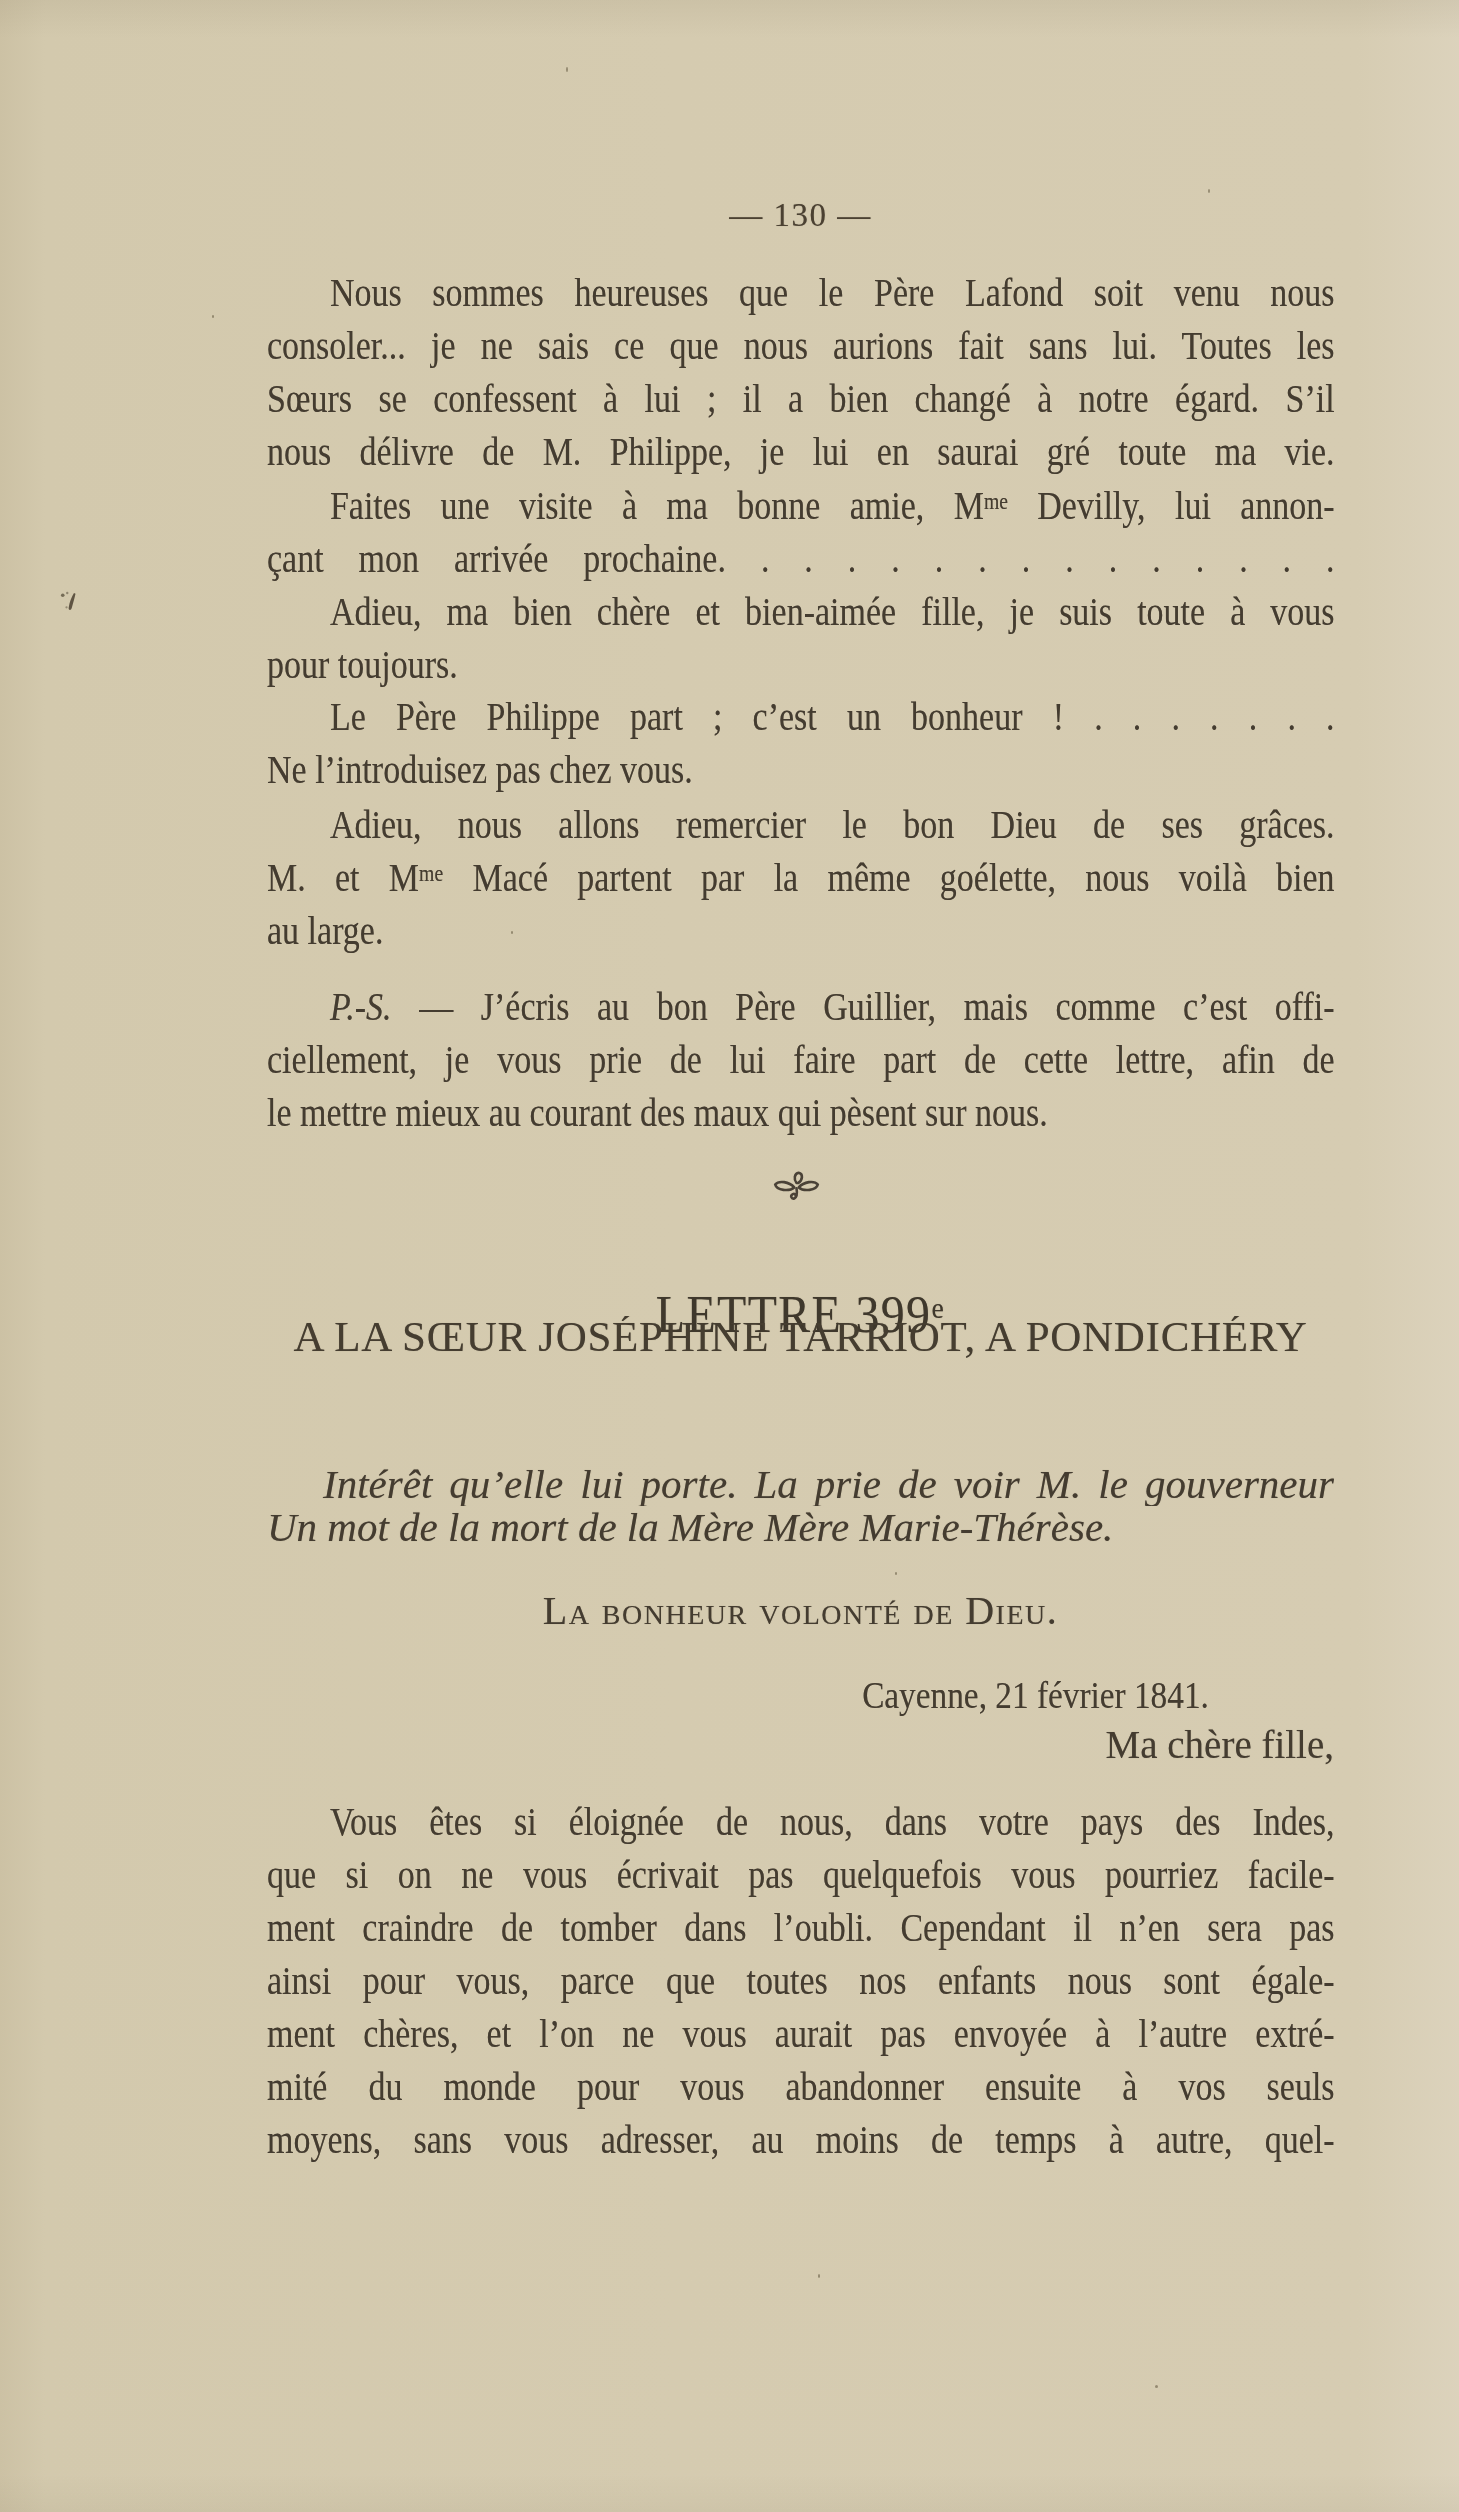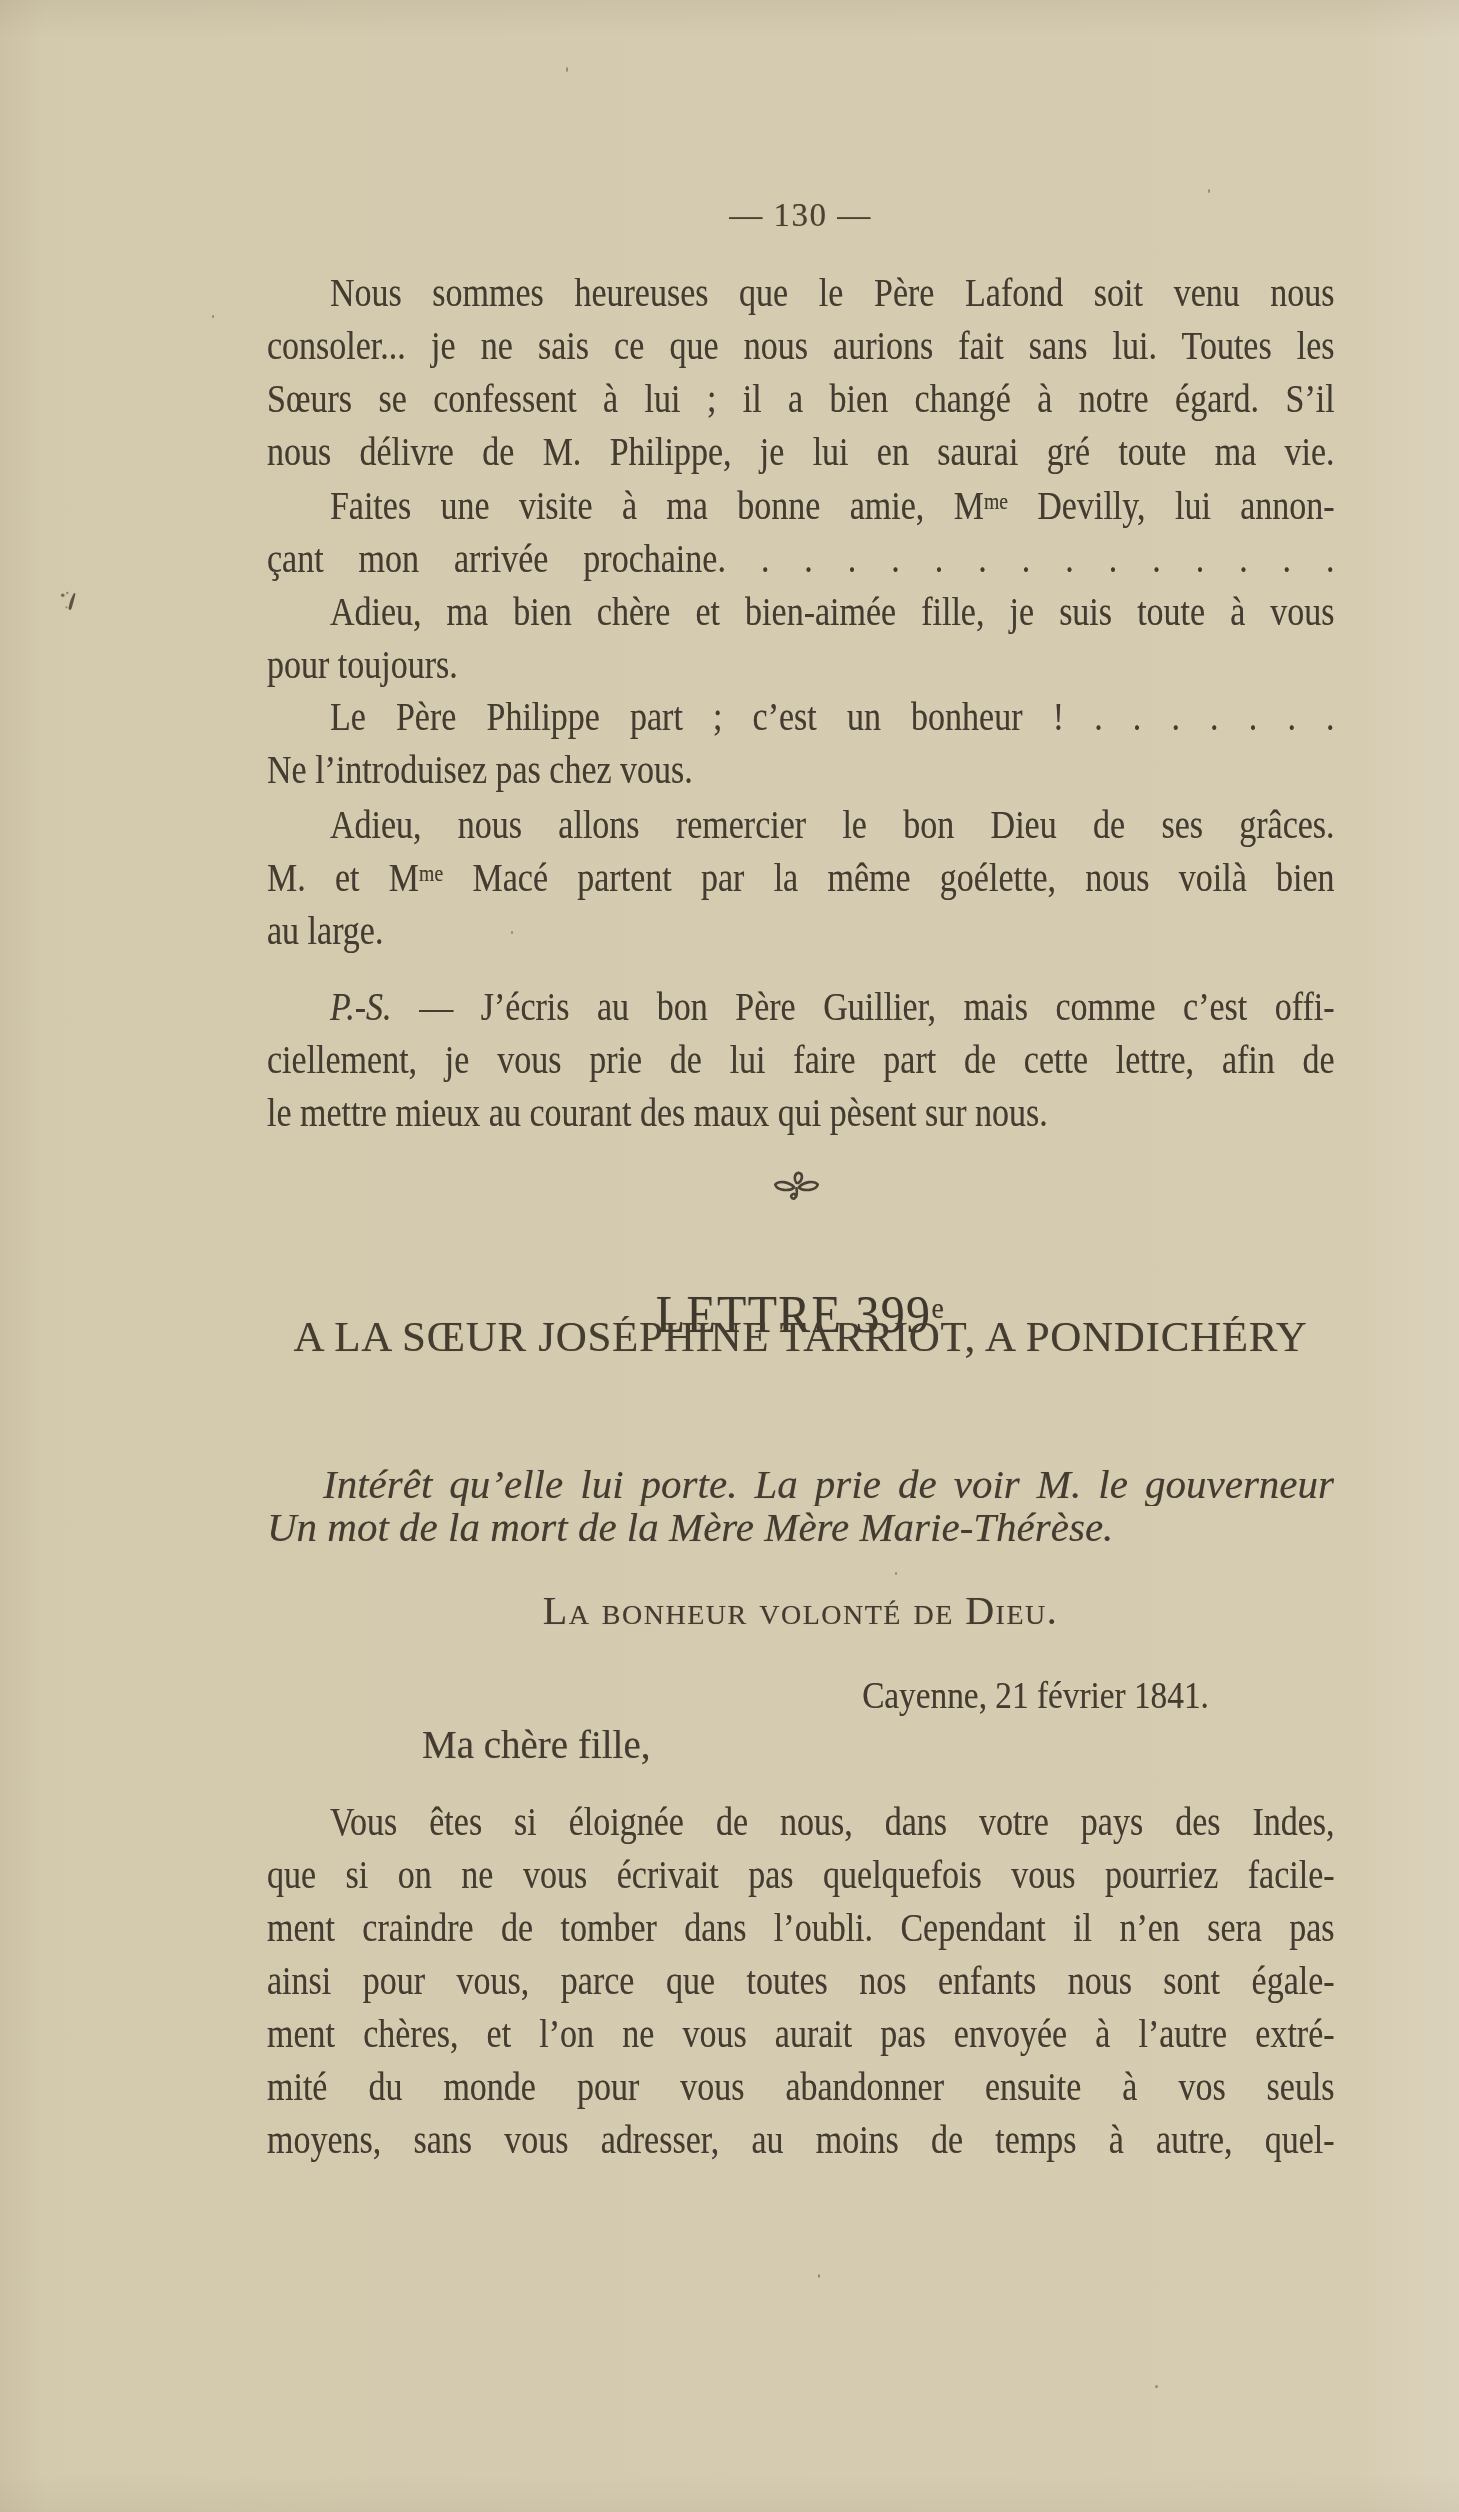--- a/index.html
+++ b/index.html
@@ -35,21 +35,21 @@
   .p5 { top:798px; }
   .p6 { top:980px; }
   .lettre { top:1285px; --lh:59px; font-size:52px; letter-spacing:1.5px; transform:scaleX(.92); transform-origin:50% 0; color:#3f382c; }
   .subhead { top:1316px; --lh:42px; font-size:43px; letter-spacing:0.7px; color:#453d30; }
   .arg { top:1463px; --lh:43px; font-size:41px; font-style:italic; }
   .arg .line.in { text-indent:56px; }
   .motto { top:1590px; --lh:42px; font-size:40px; font-variant:small-caps; letter-spacing:1.5px; }
   .dateblock { top:1669px; transform:scaleX(.9); transform-origin:100% 0; font-size:37px; }
   .dateblock .line { text-align:right; padding-right:139px; }
   .salutation { top:1718px; font-size:39px; }
-  .salutation .line { padding-left:155px; }
+  .salutation .line { padding-left:155px;text-align:right; }
   .p7 { top:1795px; }
 
   .ornament { position:absolute; left:770px; top:1168px; }
   .inkmark { position:absolute; left:56px; top:587px; }
   .speck { position:absolute; border-radius:50%; background:rgba(96,85,62,.55); }
 </style>
 </head>
 <body>
 
 <div class="page">

